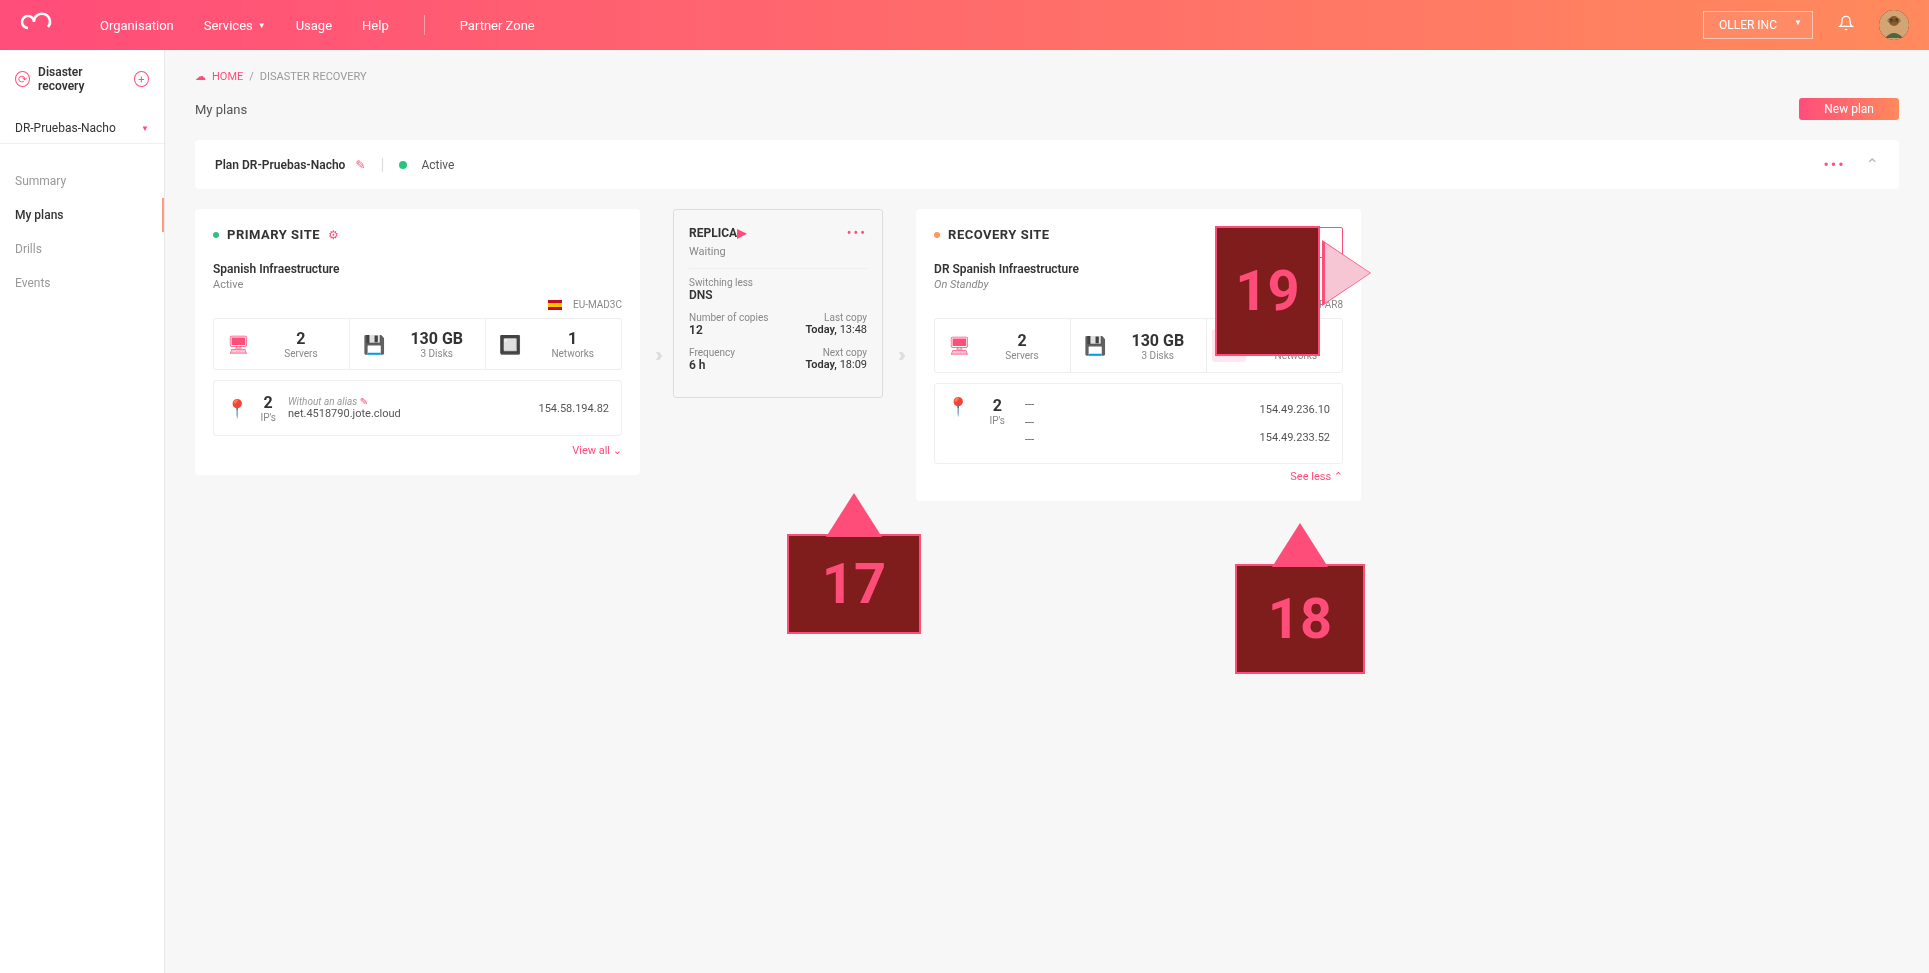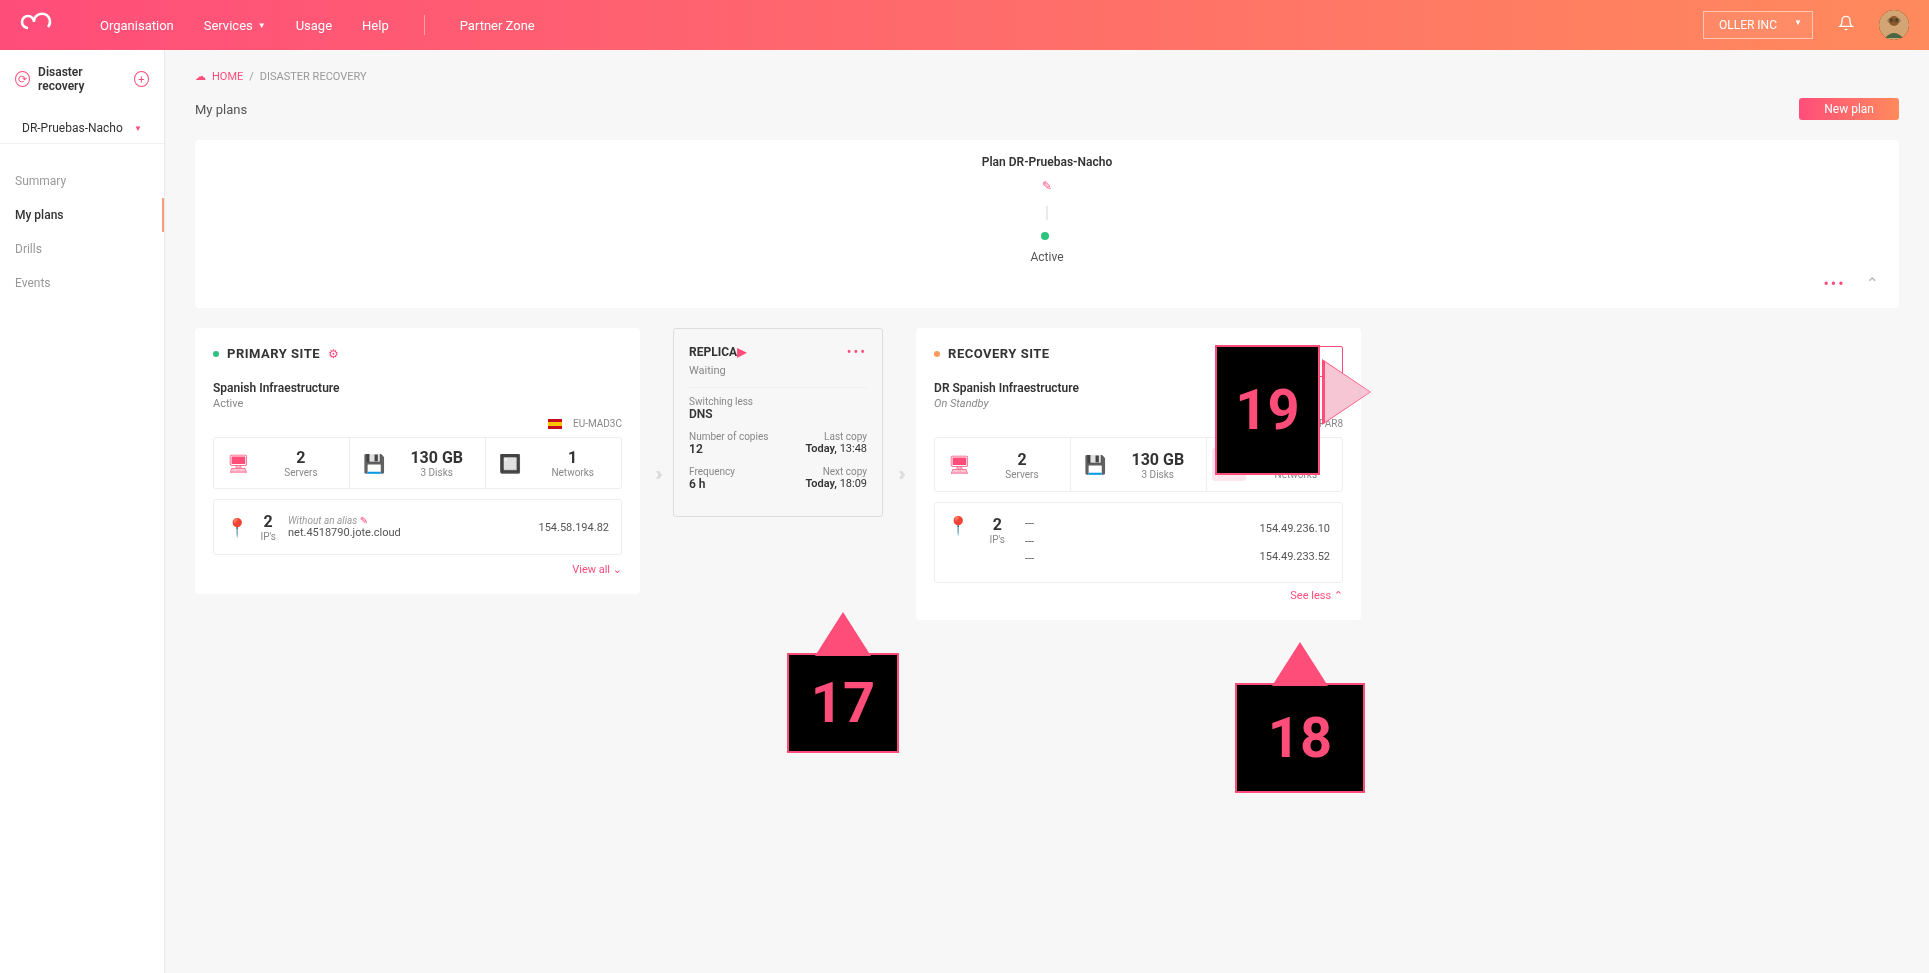--- a/index.html
+++ b/index.html
@@ -15,34 +15,34 @@
 .org-dropdown::after { content: '▼'; position: absolute; right: 10px; font-size: 8px; }
 .bell-icon { font-size: 16px; cursor: pointer; }
 .avatar { width: 30px; height: 30px; border-radius: 50%; background: #8b4513; display: flex; align-items: center; justify-content: center; overflow: hidden; cursor: pointer; }
 .avatar svg { width: 30px; height: 30px; }
 
 .container { display: flex; height: calc(973px - 50px); }
 .sidebar { width: 165px; background: white; border-right: 1px solid #e8e8e8; padding-top: 15px; }
 .sidebar-title-row { display: flex; align-items: center; padding: 0 15px; gap: 8px; margin-bottom: 20px; }
 .refresh-icon, .add-icon { width: 16px; height: 16px; border: 1px solid #ff4d7a; border-radius: 50%; display: flex; align-items: center; justify-content: center; color: #ff4d7a; font-size: 11px; cursor: pointer; }
 .sidebar-title { font-size: 12px; font-weight: 600; color: #333; }
-.sidebar-select { padding: 8px 22px; font-size: 12px; color: #333; display: flex; justify-content: space-between; align-items: center; cursor: pointer; border-bottom: 1px solid #f0f0f0; margin-bottom: 20px; }
+.sidebar-select { padding: 8px 15px; font-size: 12px; color: #333; display: flex; justify-content: space-between; align-items: center; cursor: pointer; border-bottom: 1px solid #f0f0f0; margin-bottom: 20px; }
 .sidebar-select .caret { color: #ff4d7a; font-size: 8px; }
 .sidebar-item { padding: 10px 15px; font-size: 12px; color: #999; cursor: pointer; }
 .sidebar-item.active { color: #333; font-weight: 500; border-right: 2px solid #ff9a7c; }
 
 .main { flex: 1; padding: 20px 30px; overflow: auto; }
 .breadcrumb { font-size: 11px; color: #999; margin-bottom: 15px; display: flex; align-items: center; gap: 6px; }
 .breadcrumb .home-link { color: #ff4d7a; }
 .breadcrumb .cloud-icon { color: #ff4d7a; }
 .page-title-row { display: flex; justify-content: space-between; align-items: center; margin-bottom: 20px; }
 .page-title { font-size: 13px; color: #555; }
 .new-plan-btn { background: linear-gradient(90deg, #ff4d7a, #ff8a5c); color: white; border: none; padding: 4px 25px; font-size: 12px; border-radius: 3px; cursor: pointer; }
 
-.plan-bar { background: white; border-radius: 4px; padding: 15px 20px; display: flex; align-items: center; gap: 10px; margin-bottom: 20px; flex-direction: column; }
+.plan-bar { background: white; border-radius: 4px; padding: 15px 20px; display: flex; align-items: center; gap: 10px; margin-bottom: 20px; }
 .plan-name { font-size: 12px; font-weight: 600; color: #333; }
 .edit-icon { color: #ff4d7a; cursor: pointer; font-size: 12px; }
 .plan-divider { color: #ddd; margin: 0 5px; }
 .status-dot { width: 8px; height: 8px; background: #2ec27e; border-radius: 50%; display: inline-block; margin-right: 4px; }
 .status-label { font-size: 12px; color: #555; }
 .plan-actions { margin-left: auto; display: flex; gap: 20px; align-items: center; color: #ff4d7a; }
 .plan-actions span { cursor: pointer; font-size: 16px; }
 
 .sites-row { display: flex; align-items: flex-start; gap: 15px; position: relative; }
 .site-card { background: white; border-radius: 4px; padding: 18px; width: 445px; }
@@ -95,28 +95,28 @@
 .replica-row .right { text-align: right; }
 .replica-row .right .label { font-size: 10px; color: #888; }
 .replica-row .right .value { font-size: 11px; color: #333; }
 .replica-row .right .value b { font-weight: 600; }
 
 .chevrons { color: #ddd; font-size: 20px; align-self: center; letter-spacing: -5px; }
 
 .recovery-card-header { display: flex; justify-content: space-between; align-items: flex-start; }
 .failover-btn { border: 1px solid #ff4d7a; color: #ff4d7a; background: white; padding: 8px 35px; font-size: 11px; border-radius: 2px; cursor: pointer; }
 
-.annotation-box { position: absolute; background: #000000; border: 2px solid #ff4d7a; z-index: 5; }
+.annotation-box { position: absolute; background: #7f1d1d; border: 2px solid #ff4d7a; z-index: 5; }
 .annotation-num { font-size: 56px; font-weight: 700; color: #ff4d7a; display: flex; align-items: center; justify-content: center; width: 100%; height: 100%; }
 .annotation-arrow-up { position: absolute; top: -40px; left: 50%; transform: translateX(-50%); width: 0; height: 0; border-left: 25px solid transparent; border-right: 25px solid transparent; border-bottom: 40px solid #f7c6d5; }
 .annotation-arrow-up::before { content: ''; position: absolute; top: -3px; left: -28px; width: 0; height: 0; border-left: 28px solid transparent; border-right: 28px solid transparent; border-bottom: 44px solid #ff4d7a; z-index: -1; }
 .annotation-arrow-right { position: absolute; right: -52px; top: 15px; width: 0; height: 0; border-top: 30px solid transparent; border-bottom: 30px solid transparent; border-left: 45px solid #f7c6d5; }
 .annotation-arrow-right::before { content: ''; position: absolute; top: -33px; left: -48px; width: 0; height: 0; border-top: 33px solid transparent; border-bottom: 33px solid transparent; border-left: 49px solid #ff4d7a; z-index: -1; }
 
-.annot-17 { top: 325px; left: 592px; width: 112px; height: 100px; }
+.annot-17 { top: 325px; left: 592px; width: 134px; height: 100px; }
 .annot-18 { top: 355px; left: 1040px; width: 130px; height: 110px; }
 .annot-19 { top: 17px; left: 1020px; width: 105px; height: 130px; }
 </style>
 </head>
 <body>
 
 <div class="header">
   <div class="logo">
     <svg width="40" height="24" viewBox="0 0 40 24">
         <path d="M8 18 a6 6 0 1 1 6 -6 a8 8 0 1 1 14 5" fill="none" stroke="white" stroke-width="2.5"></path>

